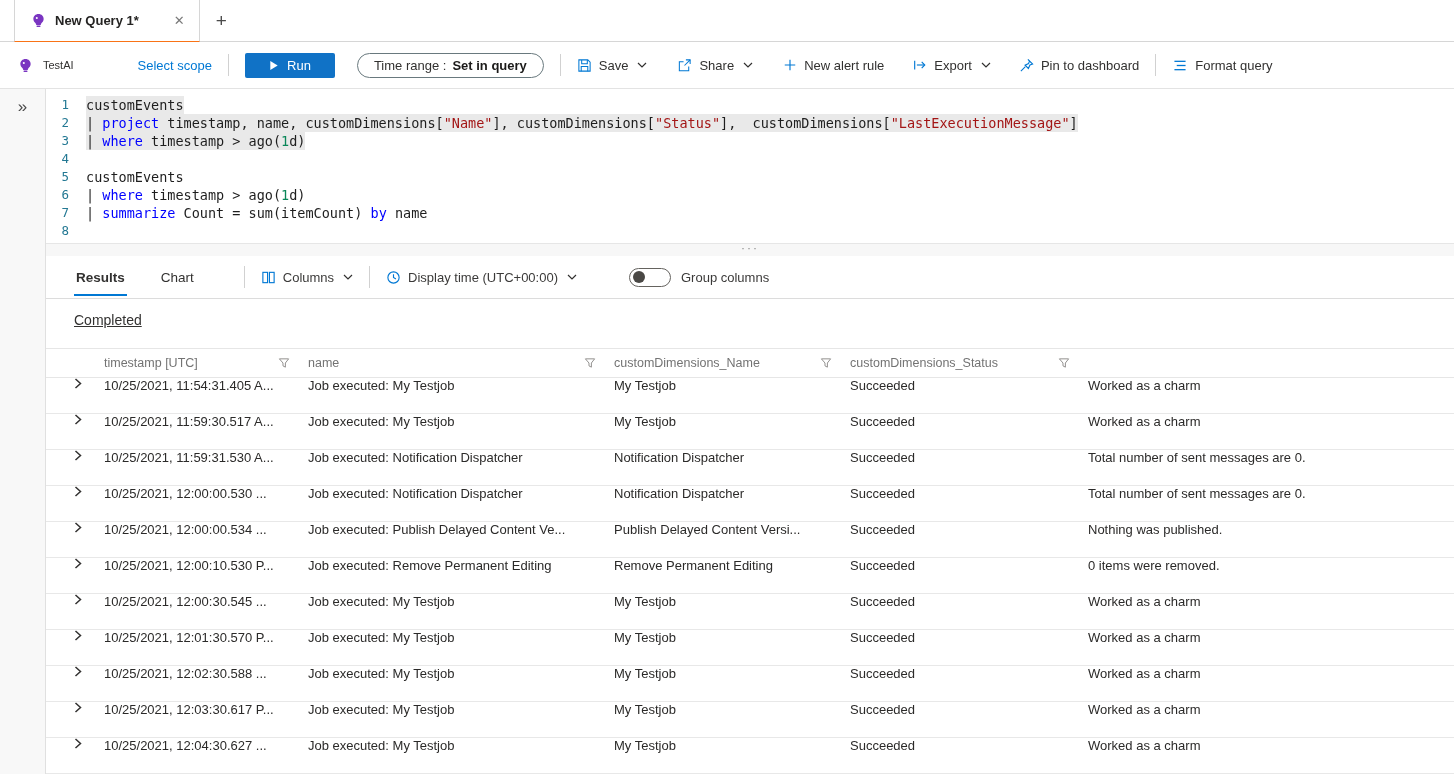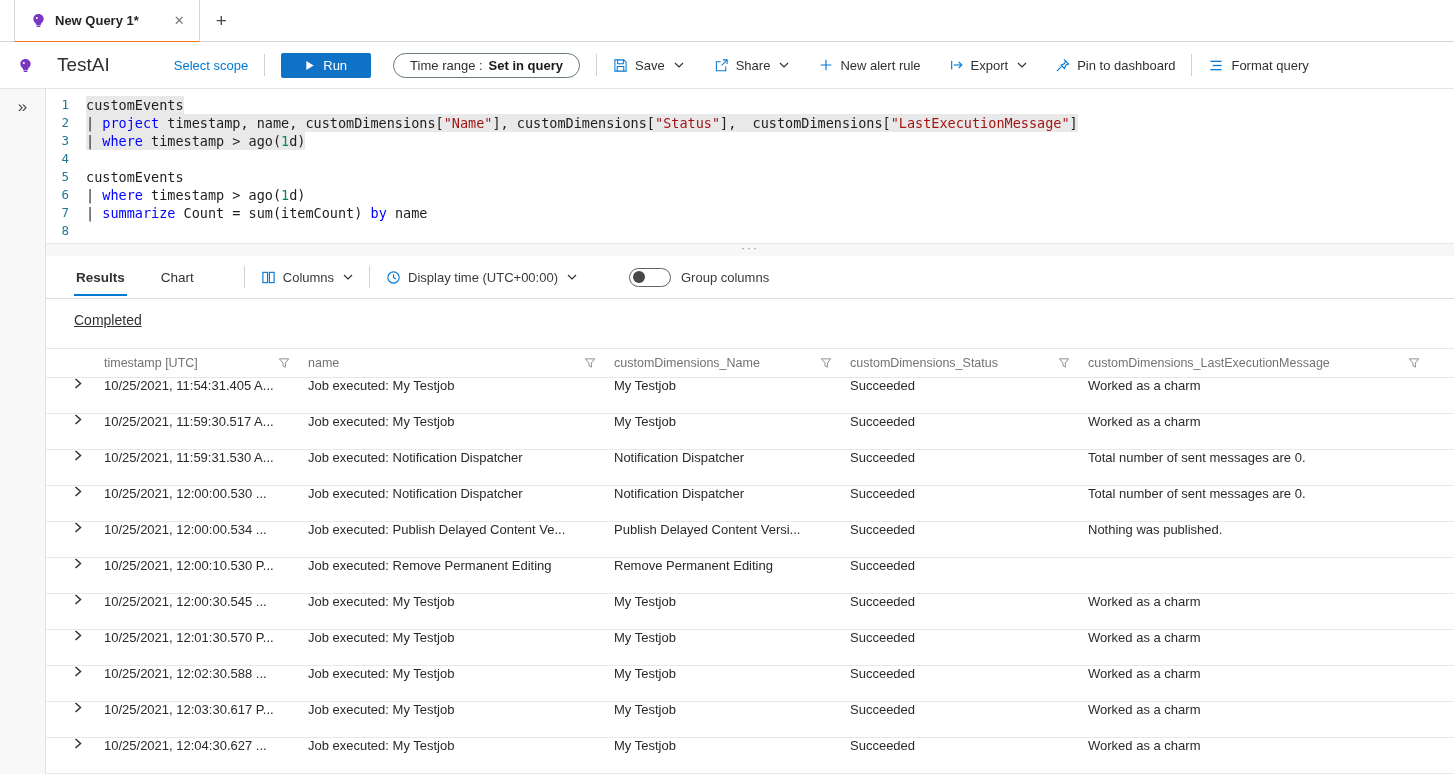--- a/index.html
+++ b/index.html
@@ -13,21 +13,21 @@
     border-left:1px solid #d6d6d6; border-right:1px solid #d6d6d6; position:relative; background:#fff; cursor:pointer; }
   .tab.active { margin-bottom:-1px; border-bottom:1px solid #f97316; }
   .tab-label { font-size:13px; font-weight:bold; color:#252423; }
   .tab-close { color:#7a7a7a; font-size:13px; margin-left:26px; cursor:pointer; }
   .new-tab { display:flex; align-items:center; padding:0 16px; font-size:19px; color:#4a4a4a; cursor:pointer; }
 
   
   .toolbar { height:46px; display:flex; align-items:center; padding:0 18px; background:#fff; }
   .tb-item { display:flex; align-items:center; gap:7px; font-size:13px; color:#323130; cursor:pointer; white-space:nowrap;text-align:center; }
   .tb-icon { color:#0078d4; }
-  .scope-name { font-size:19px; color:#323130; margin-left:24px; }
+  .scope-name { font-size:11px; color:#323130; margin-left:10px; }
   .link { color:#0078d4; font-size:13px; cursor:pointer; }
   .vdiv { width:1px; height:22px; background:#d1d1d1; margin:0 16px; }
   .run-btn { display:flex; align-items:center; gap:8px; background:#1072c6; color:#fff; font-size:13px;
     padding:5px 24px; border:none; border-radius:2px; cursor:pointer; }
   .time-pill { display:flex; align-items:center; gap:6px; border:1px solid #69797e; border-radius:14px;
     padding:4px 16px; margin-left:22px; font-size:13px; cursor:pointer; }
   .time-pill b { font-weight:bold; color:#1b1a19; }
   .chev-down { color:#323130; margin-left:2px; }
 
   
@@ -284,28 +284,20 @@
             </span>
         </span>
         <span class="hcell col-cdstatus">
           <span>customDimensions_Status</span>
           <span class="funnel">
               <svg width="12" height="12" viewBox="0 0 13 13">
                 <path d="M1.5 2h10L8 6.5V11l-2.6-1.4V6.5L1.5 2z" fill="none" stroke="#8a8886" stroke-width="1"></path>
               </svg>
             </span>
         </span>
-        <span class="hcell col-msg">
-          <span>customDimensions_LastExecutionMessage</span>
-          <span class="funnel">
-              <svg width="12" height="12" viewBox="0 0 13 13">
-                <path d="M1.5 2h10L8 6.5V11l-2.6-1.4V6.5L1.5 2z" fill="none" stroke="#8a8886" stroke-width="1"></path>
-              </svg>
-            </span>
-        </span>
       </div>
       <div id="table-body">
           <div class="trow">
             <span class="cell col-chev">
               <svg width="9" height="11" viewBox="0 0 9 11">
                 <path d="M1.5 1l5 4.5-5 4.5" fill="none" stroke="#323130" stroke-width="1.5"></path>
               </svg>
             </span>
             <span class="cell col-ts">10/25/2021, 11:54:31.405 A...</span>
             <span class="cell col-name">Job executed: My Testjob</span>
@@ -364,20 +356,21 @@
           <div class="trow">
             <span class="cell col-chev">
               <svg width="9" height="11" viewBox="0 0 9 11">
                 <path d="M1.5 1l5 4.5-5 4.5" fill="none" stroke="#323130" stroke-width="1.5"></path>
               </svg>
             </span>
             <span class="cell col-ts">10/25/2021, 12:00:10.530 P...</span>
             <span class="cell col-name">Job executed: Remove Permanent Editing</span>
             <span class="cell col-cdname">Remove Permanent Editing</span>
             <span class="cell col-cdstatus">Succeeded</span>
+            <span class="cell col-msg">0 items were removed.</span>
           </div>
           <div class="trow">
             <span class="cell col-chev">
               <svg width="9" height="11" viewBox="0 0 9 11">
                 <path d="M1.5 1l5 4.5-5 4.5" fill="none" stroke="#323130" stroke-width="1.5"></path>
               </svg>
             </span>
             <span class="cell col-ts">10/25/2021, 12:00:30.545 ...</span>
             <span class="cell col-name">Job executed: My Testjob</span>
             <span class="cell col-cdname">My Testjob</span>

